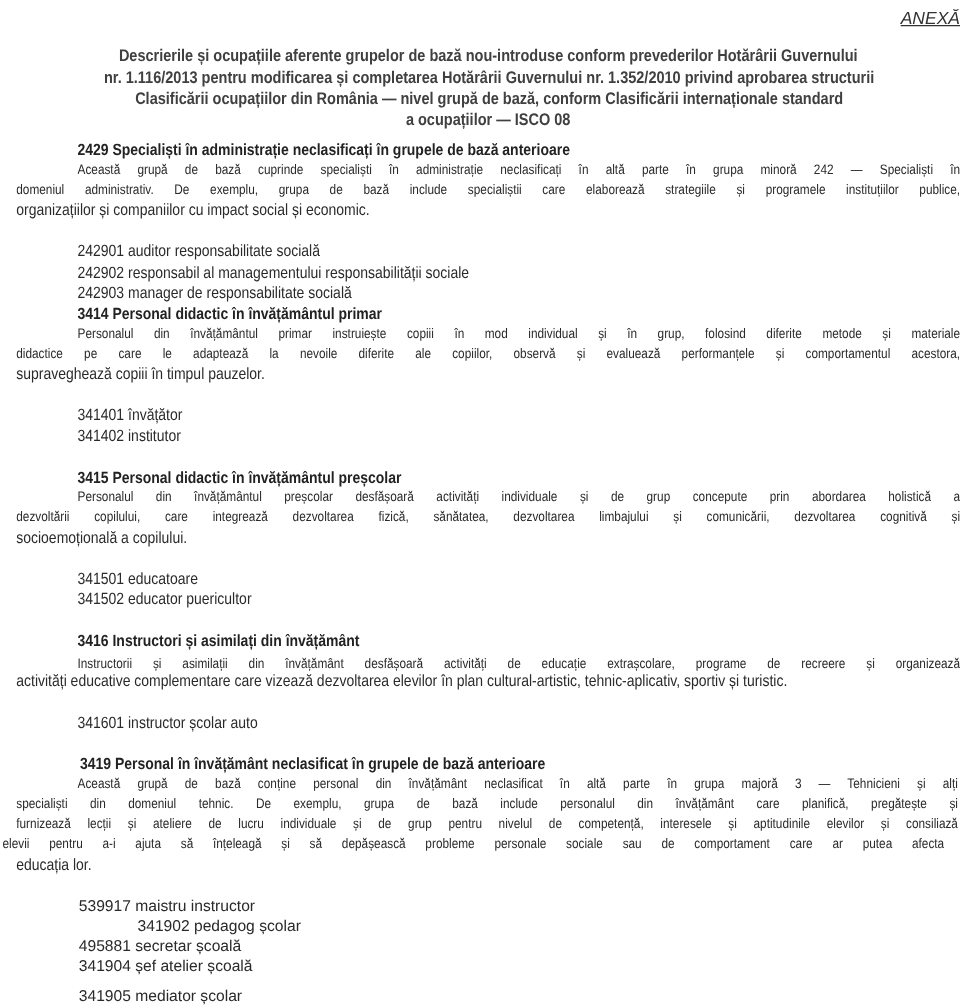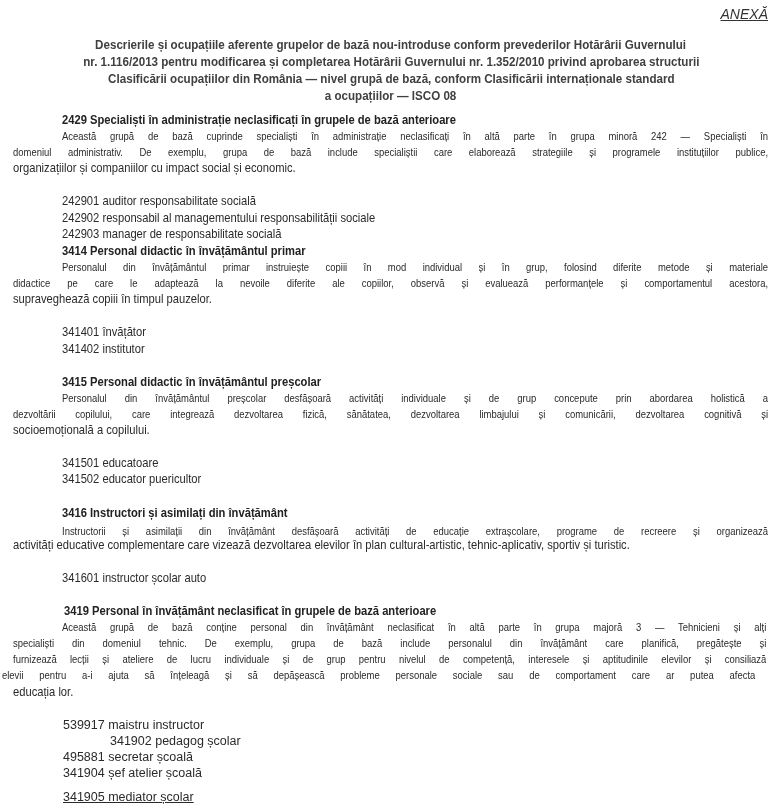--- a/index.html
+++ b/index.html
@@ -93,14 +93,14 @@
       <span class="jb" style="width:876px;">furnizează lecții și ateliere de lucru individuale și de grup pentru nivelul de competență, interesele și aptitudinile elevilor și consiliază</span>
     </div>
   <div class="just" style="top:667px; left:2px; width:753px;">
       <span class="jb" style="width:876px;">elevii pentru a-i ajuta să înțeleagă și să depășească probleme personale sociale sau de comportament care ar putea afecta</span>
     </div>
   <div class="ln c" style="left:13px; top:684px;">educația lor.</div>
   <div class="ln list" style="left:63px; top:717px;">539917 maistru instructor</div>
   <div class="ln list" style="left:63px; top:733px;margin-left:47px;">341902 pedagog școlar</div>
   <div class="ln list" style="left:63px; top:749px;">495881 secretar școală</div>
   <div class="ln list" style="left:63px; top:765px;">341904 șef atelier școală</div>
-  <div class="ln list" style="left:63px; top:789px;text-decoration:underline;">341905 mediator școlar</div>
+  <div class="ln list" style="left:63px; top:789px;">341905 mediator școlar</div>
 </section>
 
 </body></html>

